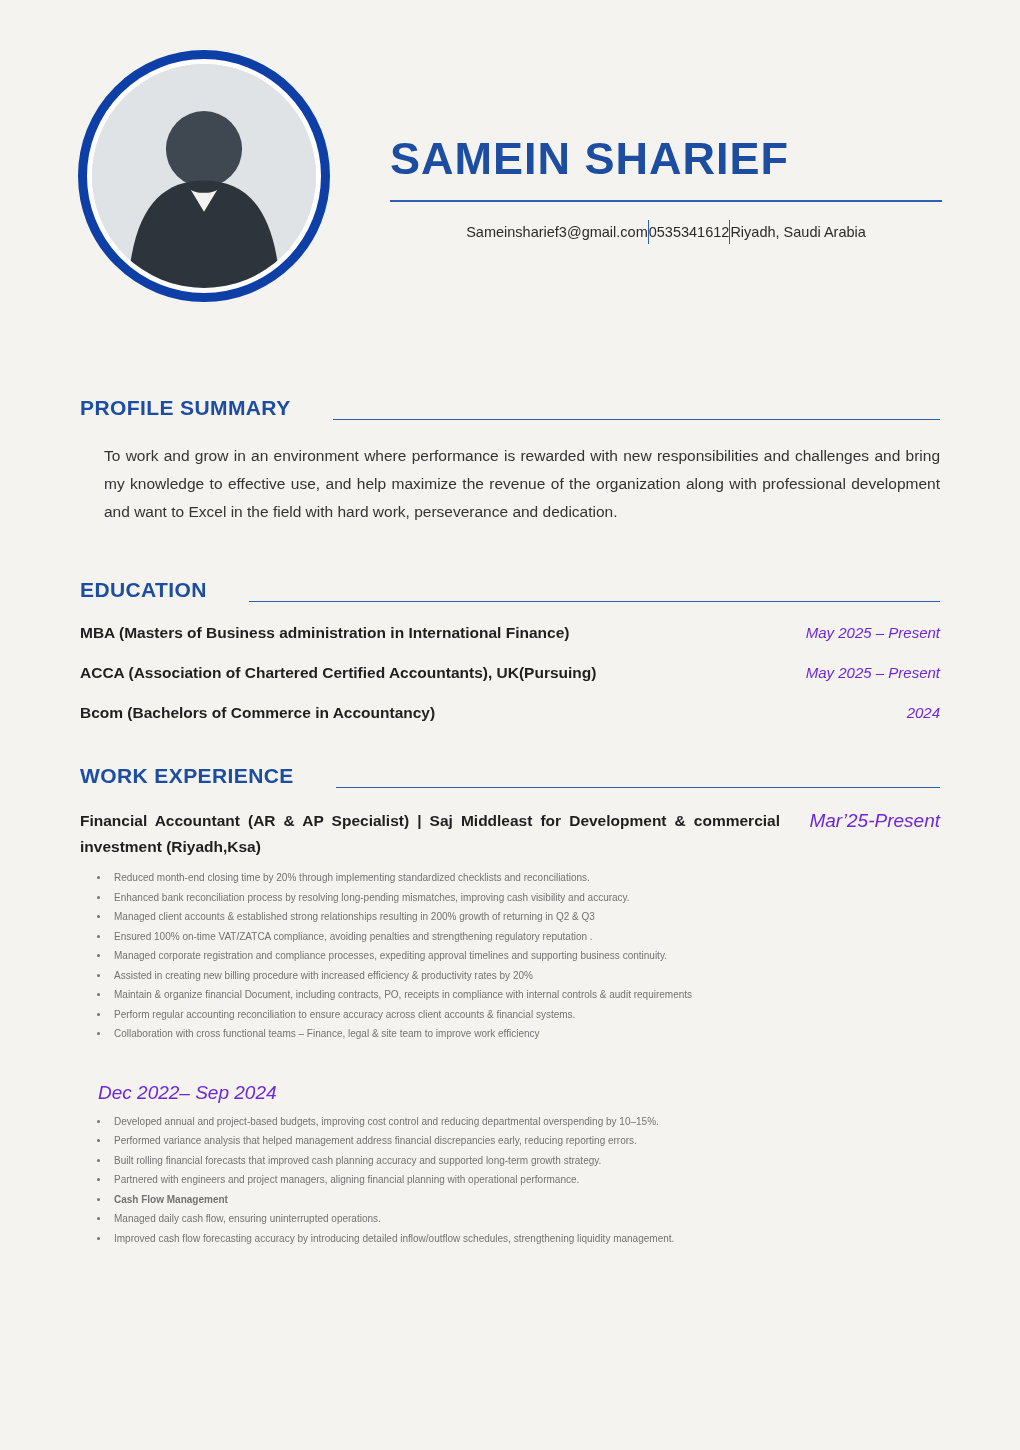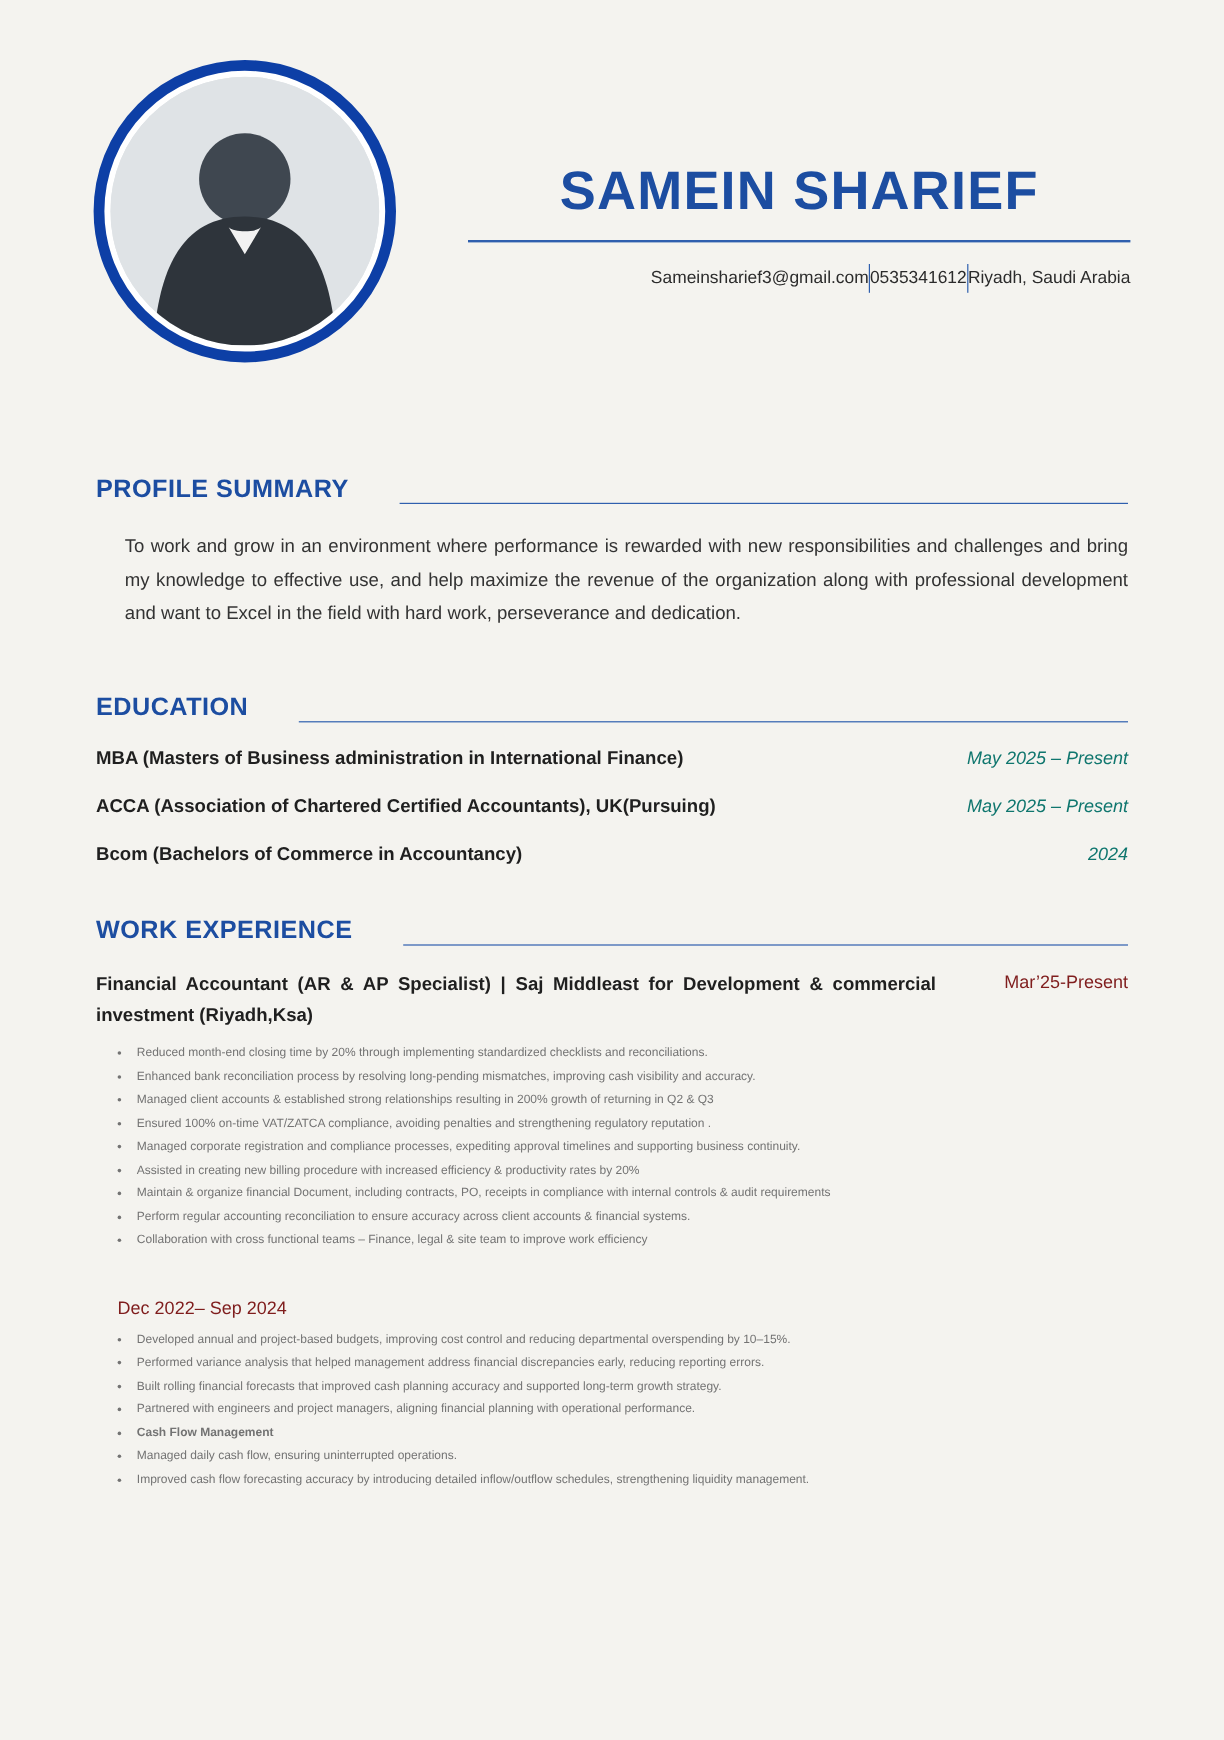--- a/index.html
+++ b/index.html
@@ -23,25 +23,25 @@
   }
   .photo-inner {
     width:100%; height:100%; border-radius:50%;
     overflow:hidden; background:#dfe3e6;
   }
   .photo-inner svg { display:block; width:100%; height:100%; }
 
   .header-right { position:absolute; left:390px; top:134px; width:552px; }
   .name {
     margin:0; font-size:45px; font-weight:800;
-    color:#1c4da1; letter-spacing:1px; line-height:1.1;text-align:center;
+    color:#1c4da1; letter-spacing:1px; line-height:1.1;
   }
   .name-rule { border:0; border-top:2px solid #2f5fae; margin:16px 0 0 0; }
   .contact-row {
-    display:flex; align-items:center; justify-content:flex-end;
+    display:flex; align-items:center; justify-content:center;
     margin-top:18px; font-size:14.5px; color:#2b2b2b;
   }
   .contact-sep { width:1px; height:24px; background:#2f5fae; flex:0 0 auto; }
   .contact-item { white-space:nowrap; }
 
   
   .sections { padding:0 80px; }
   .section-heading {
     display:flex; align-items:flex-end;
     color:#1c4da1; font-weight:bold; font-size:21px; letter-spacing:0.4px;
@@ -55,34 +55,34 @@
     text-align:justify; color:#333333;margin-left:24px;
   }
 
   .education-heading { margin-top:52px; }
   .edu-row {
     display:flex; justify-content:space-between; align-items:baseline;
     margin-top:22px;
   }
   .edu-title { font-weight:bold; font-size:15.5px; color:#1f1f1f; }
   .edu-date {
-    font-style:italic; font-size:15px; color:#0f766e;
+    font-style:italic; font-size:15px; color:#6d28d9;
     white-space:nowrap; margin-left:24px;
   }
 
   .work-heading { margin-top:42px; }
   .job { margin-top:20px; }
   .job-2 { margin-top:38px; }
   .job-head { display:flex; justify-content:space-between; align-items:flex-start; }
   .job-title {
     font-weight:bold; font-size:15.5px; line-height:1.7;
     text-align:justify; width:700px; color:#1f1f1f;
   }
   .job-date {
-    font-size:15px; color:#7f1d1d;
+    font-style:italic; font-size:19px; color:#6d28d9;
     white-space:nowrap; margin-left:18px; padding-top:2px;
   }
   ul.bullets { margin:10px 0 0 0; padding-left:30px; list-style-type:disc; }
   ul.bullets li {
     font-size:10px; line-height:1.55; margin-bottom:4px;
     color:#737373; padding-left:4px;
   }
   ul.bullets li.bold { font-weight:bold; }
 </style>
 </head>

